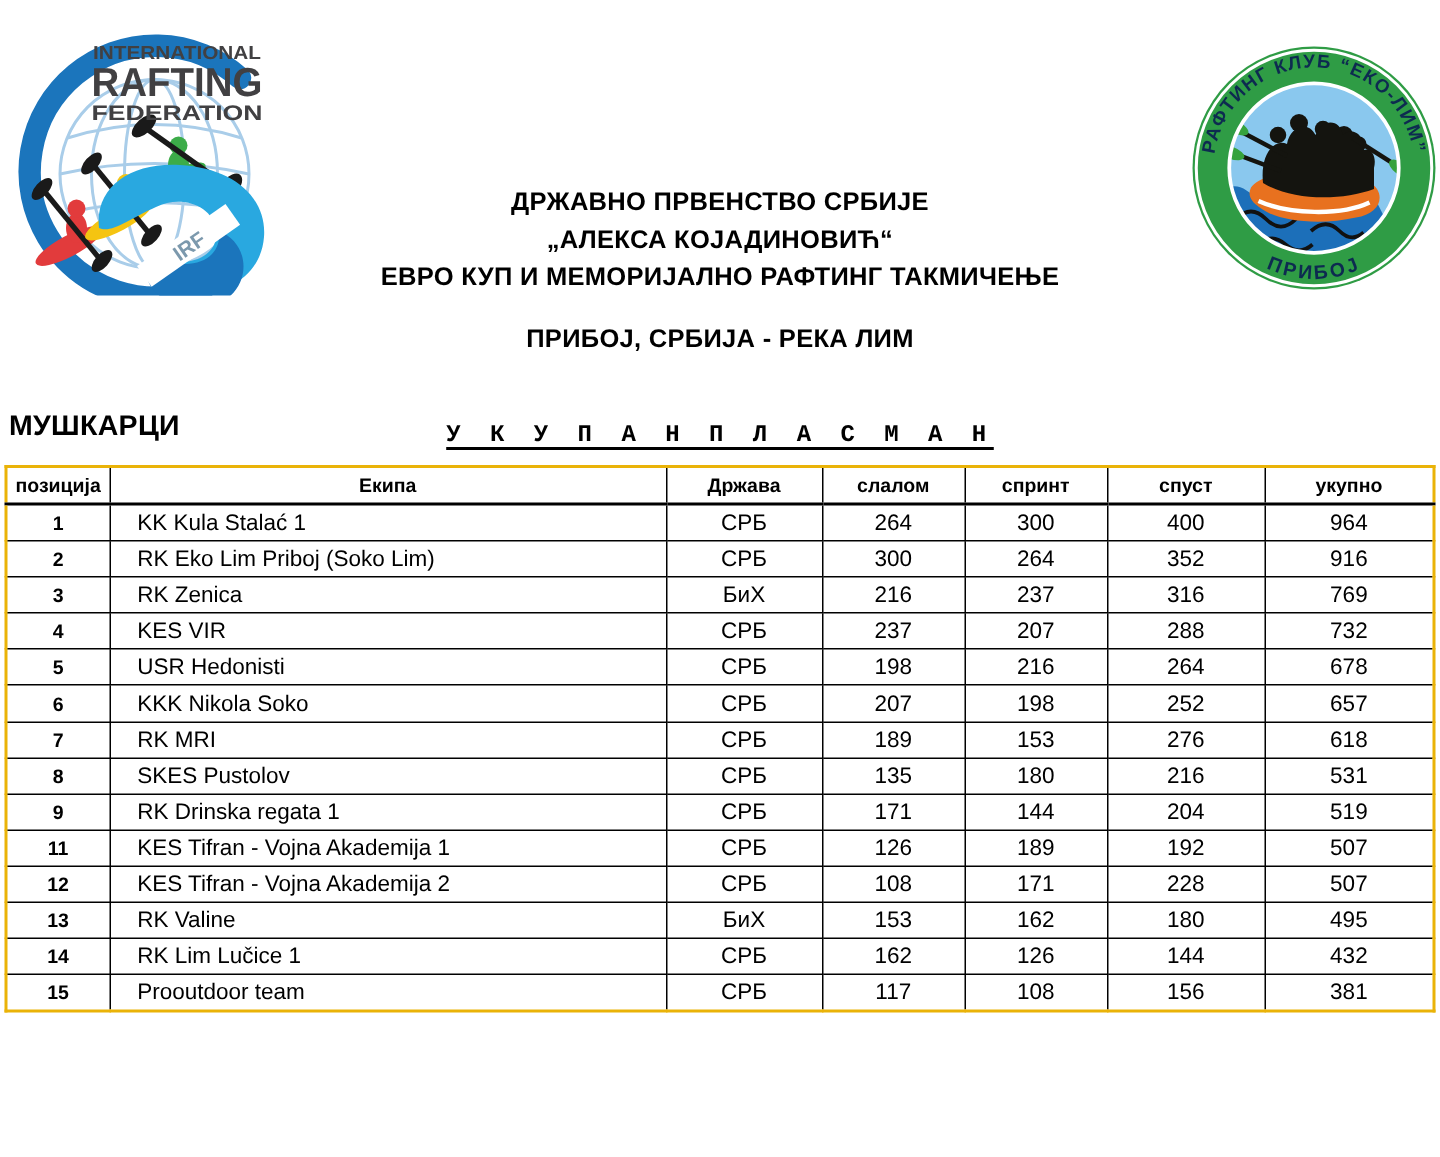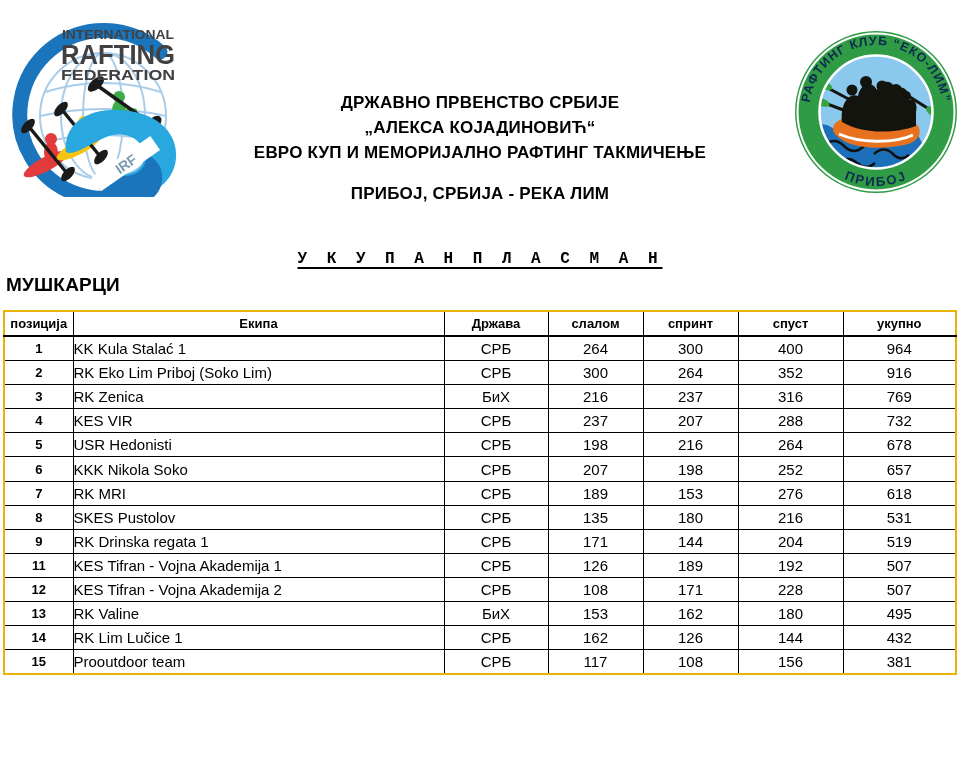--- a/index.html
+++ b/index.html
@@ -1,29 +1,29 @@
 <!DOCTYPE html>
 <html><head>
 <meta charset="utf-8">
 <style>
   html,body{margin:0;padding:0;background:#fff;}
   body{width:960px;height:771px;position:relative;font-family:"Liberation Sans",sans-serif;color:#000;overflow:hidden;}
   .page{position:absolute;inset:0;background:#fff;}
   .logo-irf{position:absolute;left:8px;top:12px;width:185px;height:185px;}
   .logo-eko{position:absolute;left:794px;top:30px;width:164px;height:164px;}
-  .titles{position:absolute;left:0;top:90px;width:960px;text-align:center;font-weight:bold;font-size:17px;line-height:25px;letter-spacing:.2px;}
+  .titles{position:absolute;left:0;top:122px;width:960px;text-align:center;font-weight:bold;font-size:17px;line-height:25px;letter-spacing:.2px;}
   .titles .loc{margin-top:16px;}
   .subtitle-wrap{margin-top:40px;font-family:Liberation Mono, monospace;}
   .subtitle-wrap span{font-size:16px;letter-spacing:5px;text-decoration:underline;text-underline-offset:4px;text-decoration-thickness:1.5px;}
   .section{position:absolute;left:6px;top:274px;font-size:19px;font-weight:bold;letter-spacing:.2px;}
   table.results{position:absolute;left:3px;top:310px;width:952px;border-collapse:collapse;table-layout:fixed;border:2px solid #eab308;}
   table.results th{border:1.5px solid #000;border-bottom:2px solid #000;font-size:13px;font-weight:bold;height:23px;padding:0;text-align:center;}
   table.results td{border:1.5px solid #000;font-size:15px;height:23.1px;padding:0 2px;text-align:center;vertical-align:middle;white-space:nowrap;overflow:hidden;}
   table.results td.c0{font-size:13px;font-weight:bold;}
-  table.results td.c1{text-align:left;padding-left:0;}
+  table.results td.c1{text-align:left;padding-left:18px;}
 </style>
 </head>
 <body>
 
 <div class="page">
 
   <div class="logo-irf">
     <svg width="185" height="185" viewBox="0 0 185 185">
 
       <g stroke="#A9CDE9" stroke-width="2" fill="none">

